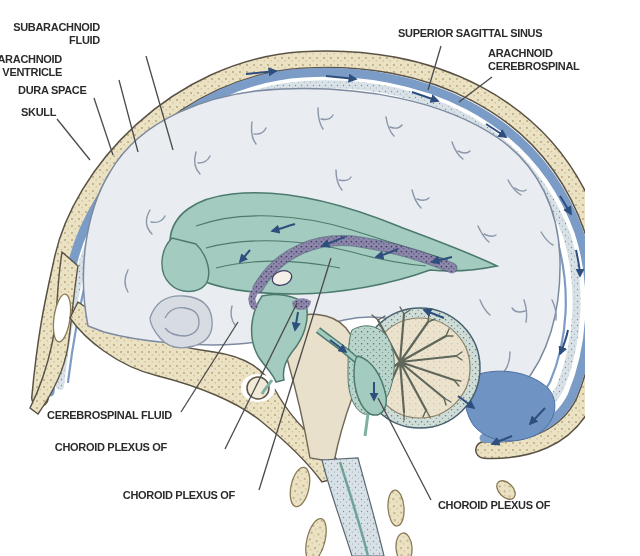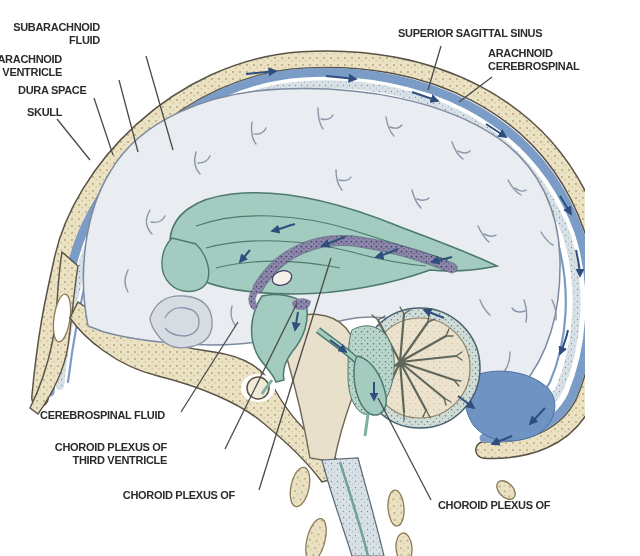--- a/index.html
+++ b/index.html
@@ -210,36 +210,35 @@
     <span>SUBARACHNOID</span>
     <span>FLUID</span>
   </div>
   <div class="lbl r" style="right:523px;top:53px">
     <span>ARACHNOID</span>
     <span>VENTRICLE</span>
   </div>
   <div class="lbl" style="left:18px;top:84px">
     <span>DURA SPACE</span>
   </div>
-  <div class="lbl" style="left:27px;top:106px">
+  <div class="lbl" style="left:21px;top:106px">
     <span>SKULL</span>
   </div>
   <div class="lbl" style="left:398px;top:27px">
     <span>SUPERIOR SAGITTAL SINUS</span>
   </div>
   <div class="lbl" style="left:488px;top:47px">
     <span>ARACHNOID</span>
     <span>CEREBROSPINAL</span>
   </div>
-  <div class="lbl" style="left:40px;top:409px">
+  <div class="lbl" style="left:47px;top:409px">
     <span>CEREBROSPINAL FLUID</span>
   </div>
   <div class="lbl r" style="right:418px;top:441px">
     <span>CHOROID PLEXUS OF</span>
-    <span>THIRD VENTRICLE</span>
   </div>
   <div class="lbl r" style="right:350px;top:489px">
     <span>CHOROID PLEXUS OF</span>
   </div>
   <div class="lbl c" style="left:431px;top:499px;width:126px">
     <span>CHOROID PLEXUS OF</span>
   </div>
 
 </div>
 

